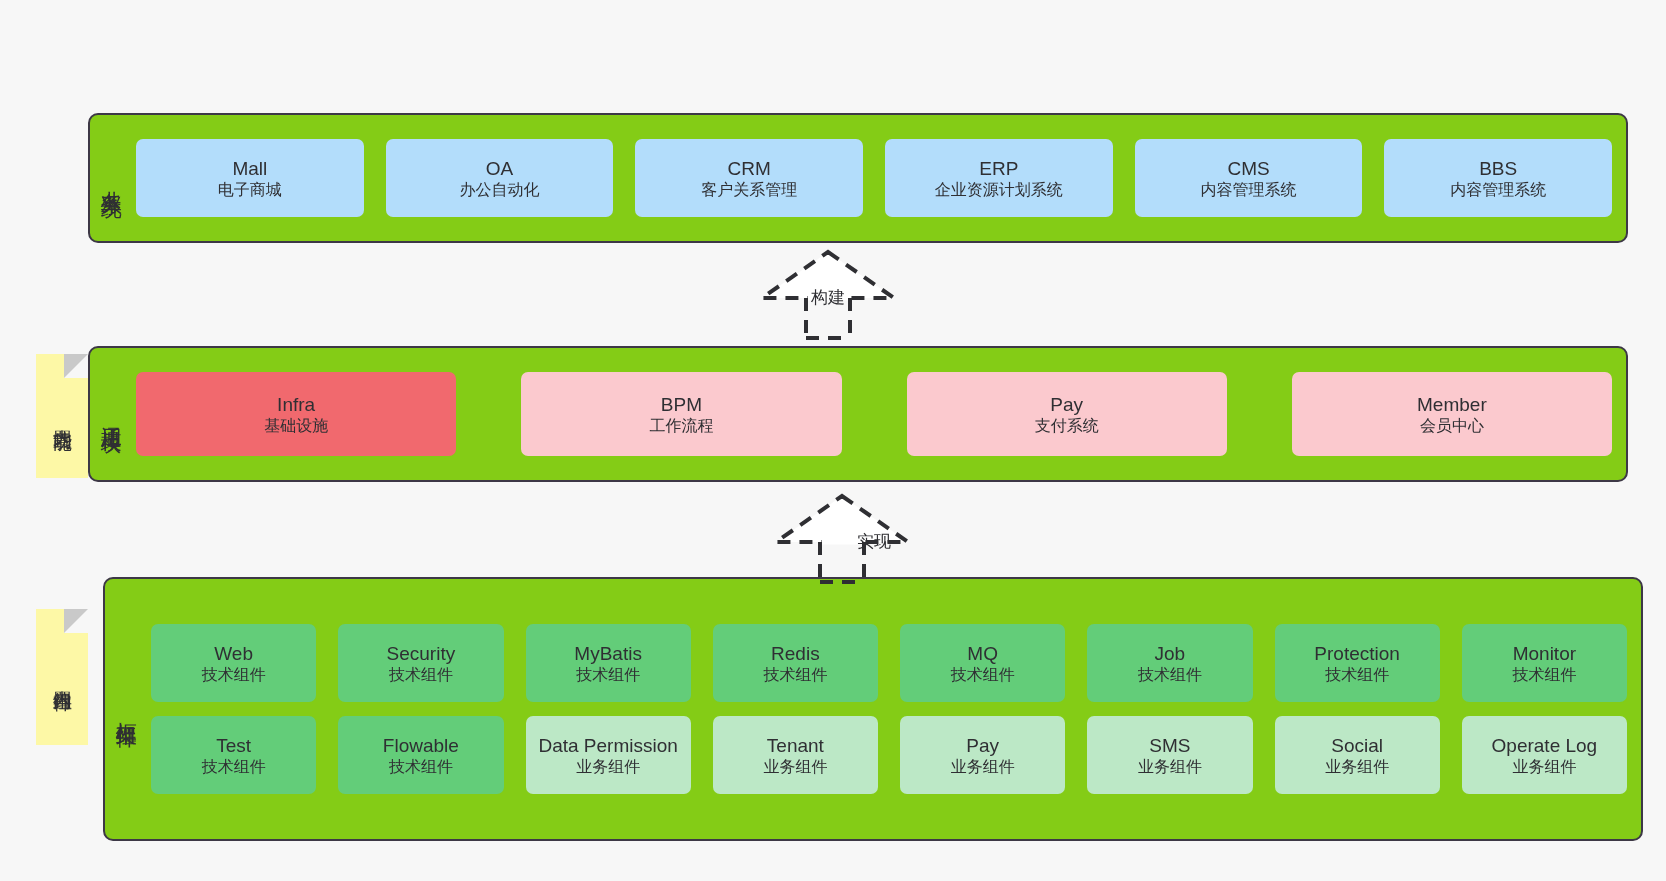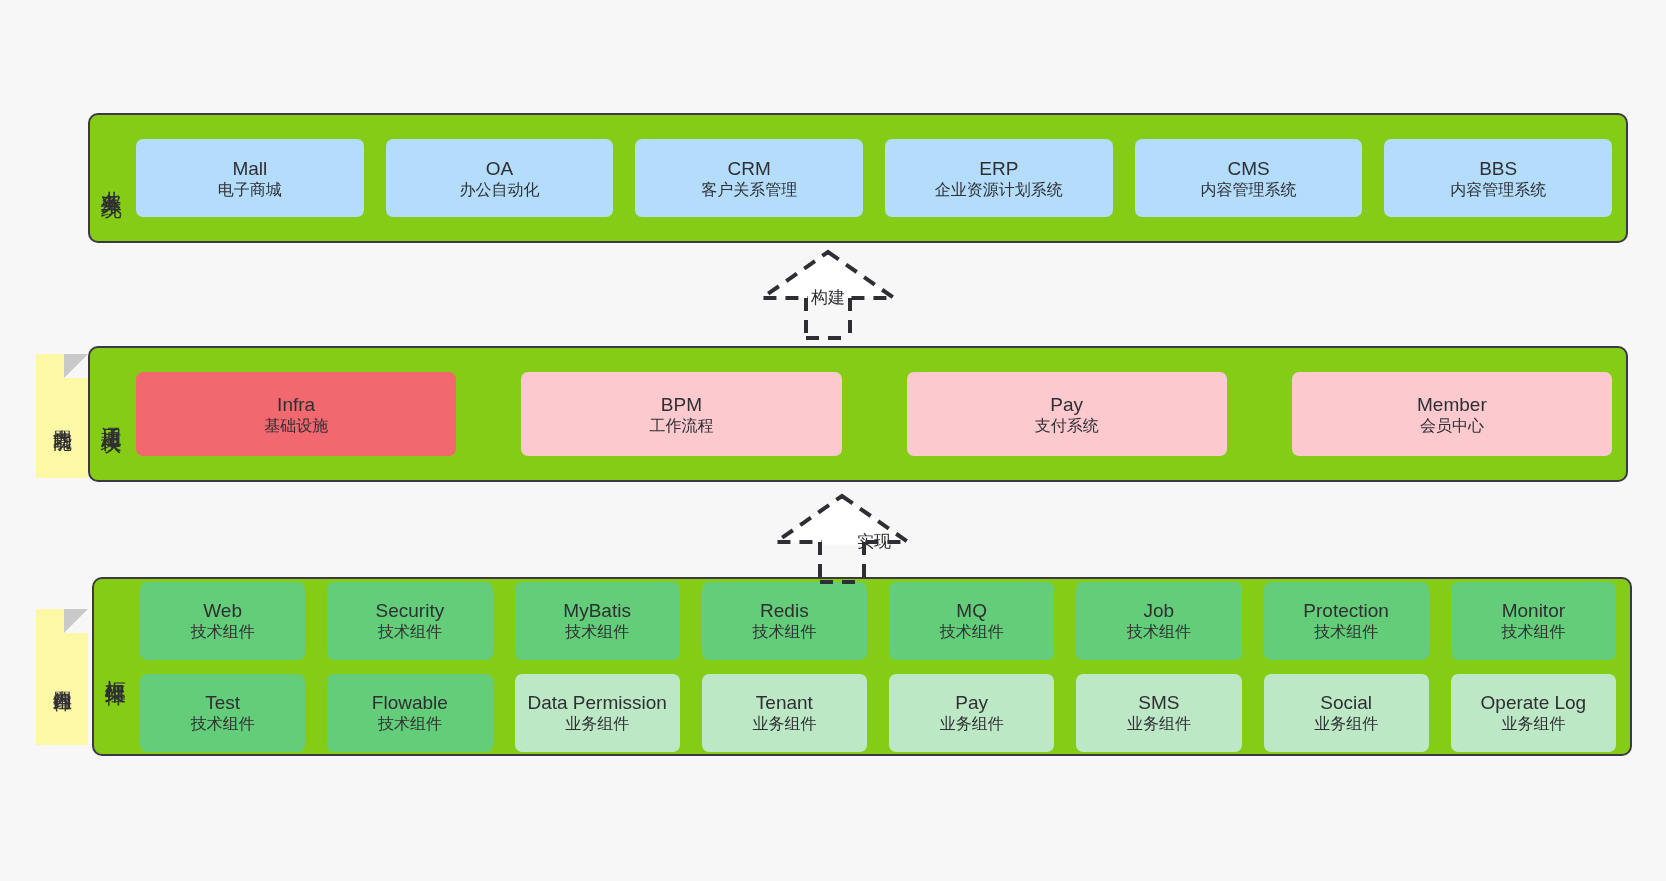--- a/index.html
+++ b/index.html
@@ -201,21 +201,21 @@
       <path d="M48 50 L48 90 M92 50 L92 90 M48 90 L92 90" fill="none" stroke="#2f2f33" stroke-width="4" stroke-dasharray="13 9"></path>
       <path d="M50 50 L90 50" stroke="#ffffff" stroke-width="5" fill="none"></path>
     </svg>
     <span class="conn-label" style="top:38px;margin-left:32px;">实现</span>
   </div>
 
   <div class="note" id="note-framework" style="left:36px; top:609px; height:136px;">
     <span>内置组件</span>
   </div>
 
-  <div class="panel" id="panel-framework" style="left:92px; top:577px; width:1540px; height:179px;">
+  <div class="panel" id="panel-framework" style="left:103px; top:577px; width:1540px; height:264px;">
     <div class="panel-label">框架组件</div>
     <div class="panel-body">
       <div class="row" id="row-framework-1">
           <div class="card green h-framework">
             <div class="en">Web</div>
             <div class="cn">技术组件</div>
           </div>
           <div class="card green h-framework">
             <div class="en">Security</div>
             <div class="cn">技术组件</div>

